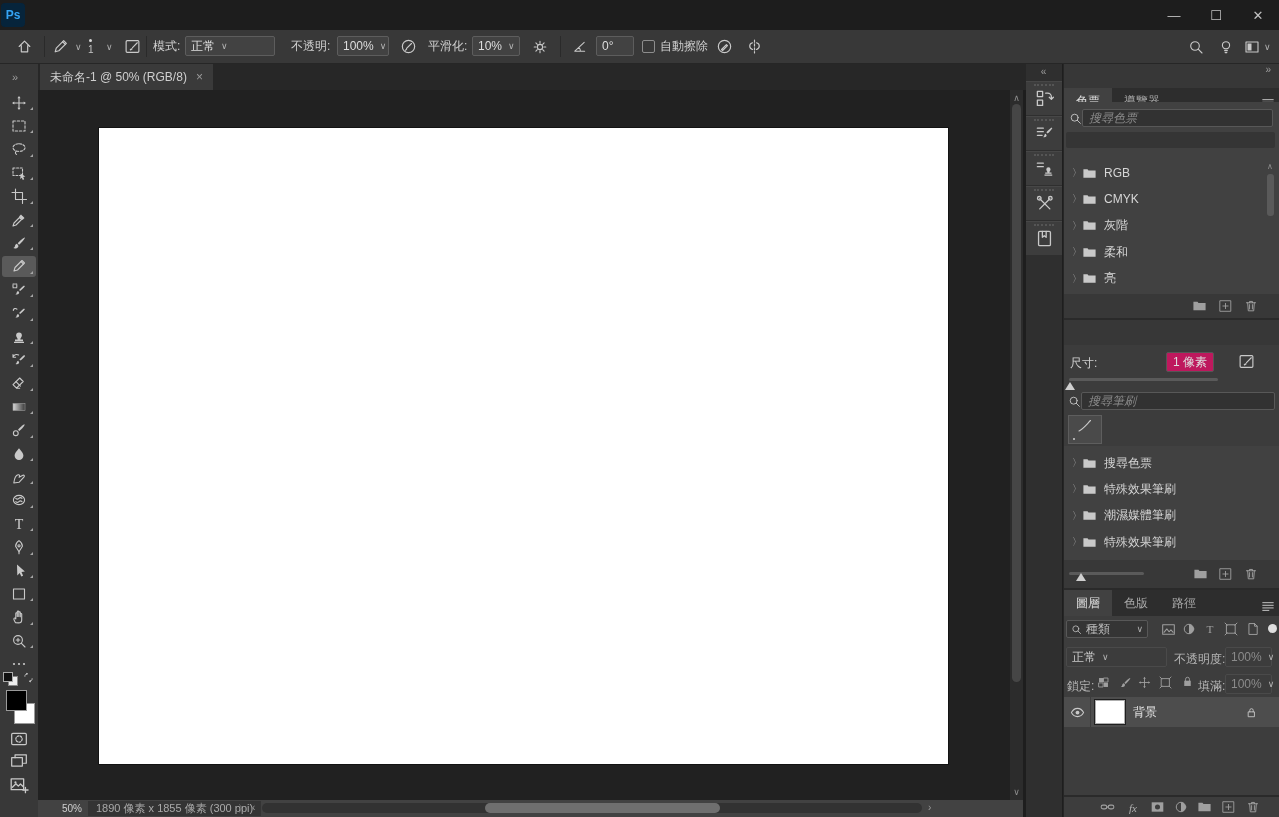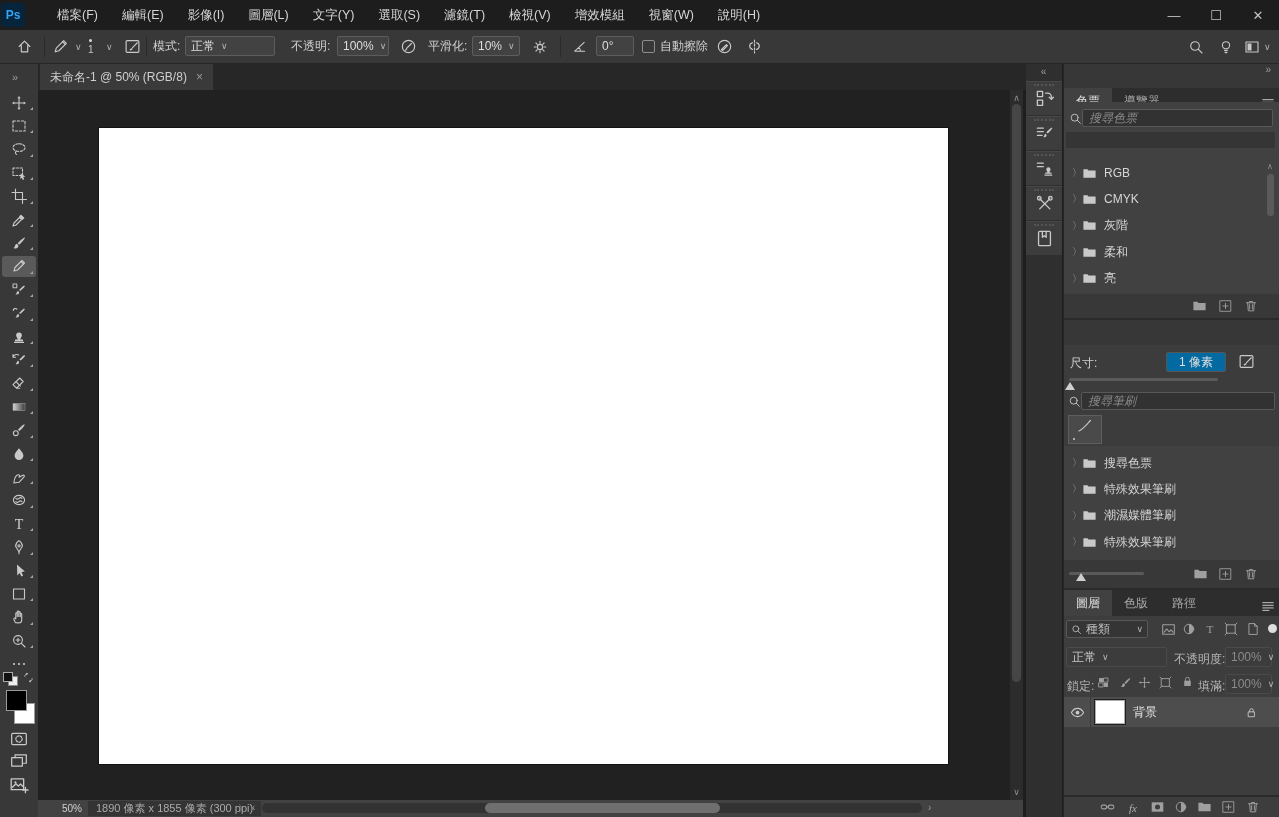--- a/index.html
+++ b/index.html
@@ -99,33 +99,20 @@
   #layername{margin-left:8px;color:#e0e0e0;font-size:12px}
   #layerlock{margin-left:auto;margin-right:22px}
   .ico-lbl{color:#cfcfcf;font-size:12px;white-space:nowrap}
 </style>
 </head>
 <body>
 
 <div id="menubar" class="abs">
   <div id="pslogo">
       <span>Ps</span>
-    </div>
-  <div id="menu-items">
-      <div class="menuitem">檔案(F)</div>
-      <div class="menuitem">編輯(E)</div>
-      <div class="menuitem">影像(I)</div>
-      <div class="menuitem">圖層(L)</div>
-      <div class="menuitem">文字(Y)</div>
-      <div class="menuitem">選取(S)</div>
-      <div class="menuitem">濾鏡(T)</div>
-      <div class="menuitem">檢視(V)</div>
-      <div class="menuitem">增效模組</div>
-      <div class="menuitem">視窗(W)</div>
-      <div class="menuitem">說明(H)</div>
     </div>
   <div id="wincontrols">
     <div class="winbtn">—</div>
     <div class="winbtn">☐</div>
     <div class="winbtn">✕</div>
   </div>
 </div>
 
 <div id="optionsbar" class="abs">
   <div class="opt" style="left:16px">
@@ -686,21 +673,21 @@
     <span class="fico dimic" style="left:180px">
         <svg width="14" height="14" viewBox="0 0 16 16">
           <path class="s" d="M2.8 4.3h10.4M6.3 4.3V2.8h3.4v1.5M4.2 4.3l.7 9.2h6.2l.7-9.2M6.4 6.4v5M9.6 6.4v5"></path>
         </svg>
       </span>
   </div>
   <div class="divider" style="top:254px"></div>
 
   <div class="content" style="top:281px;height:215px;background:#3c3c3c">
     <span class="abs ico-lbl" style="left:6px;top:10px">尺寸:</span>
-    <div class="sel" style="position:absolute;left:102px;top:7px;width:60px;background:#0369a1;border-color:#565656;justify-content:center">
+    <div class="sel" style="position:absolute;left:102px;top:7px;width:48px;background:#be185d;border-color:#565656;justify-content:center">
         <span>1 像素</span>
       </div>
     <span class="abs" style="left:174px;top:8px">
         <svg width="17" height="17" viewBox="0 0 16 16">
           <rect class="s" x="2" y="2.5" width="12" height="11" rx="1"></rect>
           <path class="s" d="M12.5 4.5L8 9"></path>
           <path class="f" d="M7.5 9.5l-2.2 1 .8 1.4 2.2-1.5z"></path>
         </svg>
       </span>
     <div class="minitrack" style="left:5px;top:33px;width:149px"></div>

